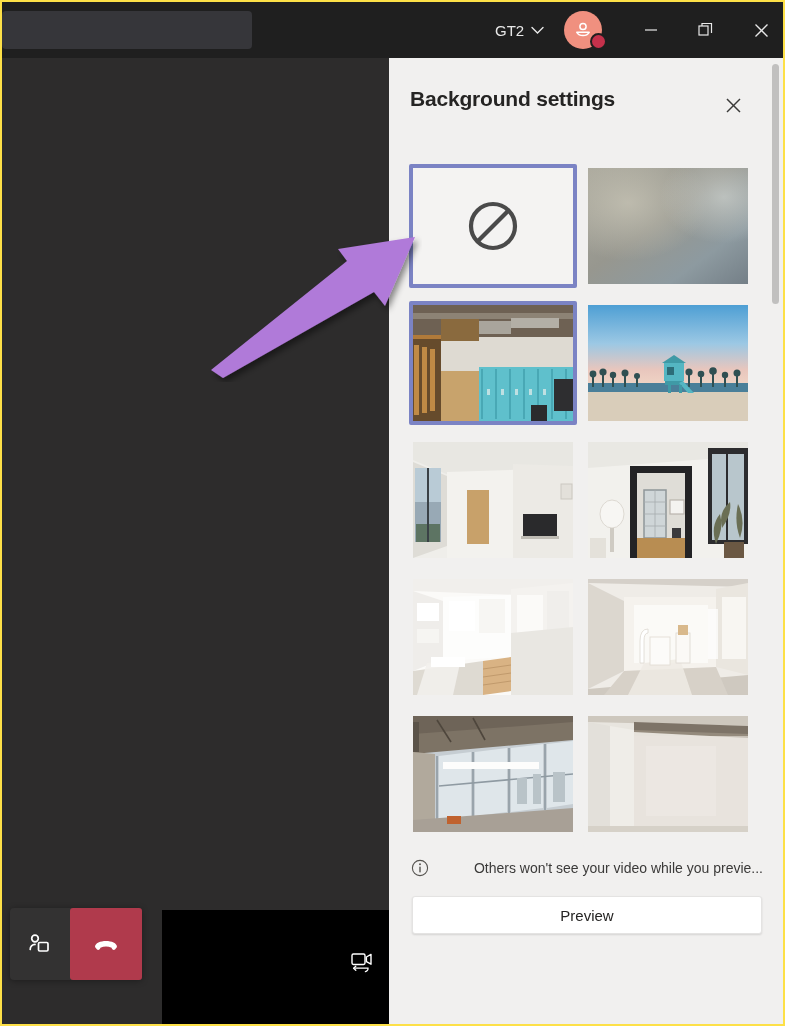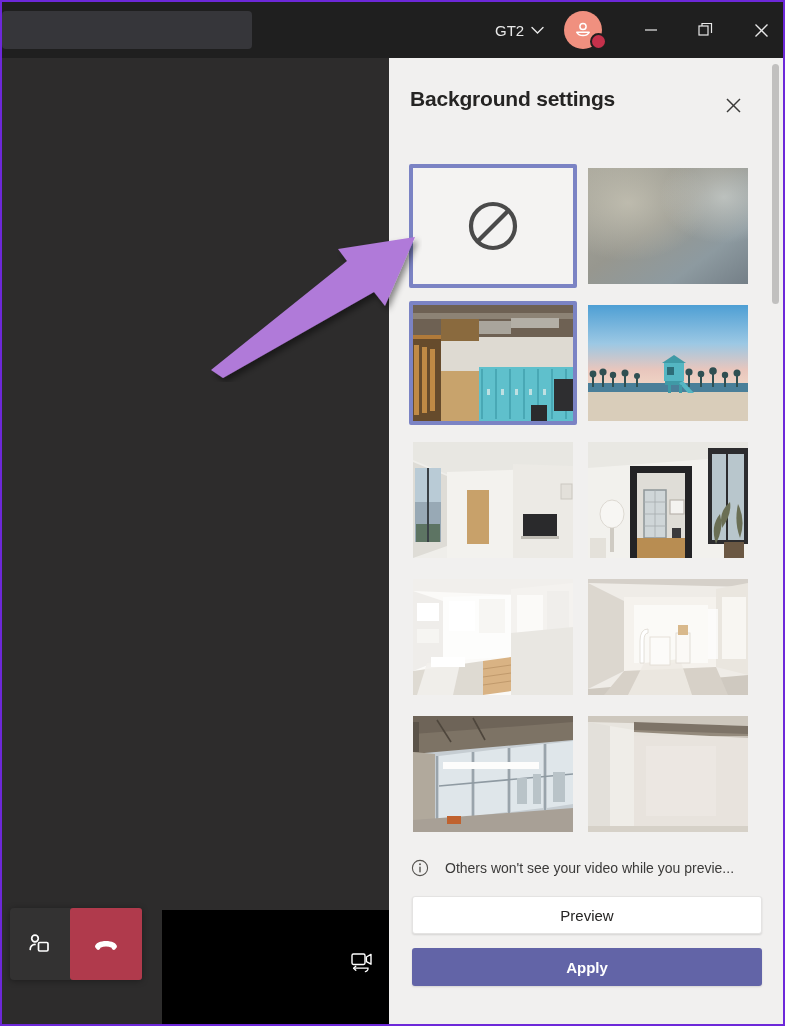--- a/index.html
+++ b/index.html
@@ -3,21 +3,21 @@
 <meta charset="utf-8">
 <style>
   * { margin:0; padding:0; box-sizing:border-box; }
   html,body {
     width:785px; height:1026px;
     font-family:"Liberation Sans", sans-serif;
     background:#1f1f1f; overflow:hidden;
   }
   #app {
     position:relative; width:785px; height:1026px;
-    border:2px solid #6d28d9; background:#fde047;
+    border:2px solid #fde047; background:#fde047;
   }
 
   
   #titlebar {
     position:absolute; left:0; top:0; width:781px; height:56px;
     background:#1f1f1f; display:flex; align-items:center;
   }
   #search-input {
     position:absolute; left:0px; top:9px; width:250px; height:38px;
     background:#36363a; border:none; border-radius:4px;
@@ -125,21 +125,21 @@
     background:#c1c0bf; border-radius:4px; cursor:grab;
   }
 
   
   #footer {
     position:absolute; left:0; bottom:0; width:394px; height:180px;
     background:#f1f0ef;
   }
   #notice {
     position:absolute; left:22px; top:12px; width:352px; height:24px;
-    display:flex; align-items:center; gap:16px;
+    display:flex; align-items:center; gap:6px;justify-content:space-between;
   }
   #notice-text {
     font-size:14px; color:#3b3a39; white-space:nowrap;
     overflow:hidden; text-overflow:ellipsis; max-width:316px;
   }
   .act-btn {
     position:absolute; left:23px; width:350px; height:38px;
     display:flex; align-items:center; justify-content:center;
     font-size:15px; cursor:pointer; border-radius:3px;
     box-shadow:0 1px 2px rgba(0,0,0,.12);
@@ -533,21 +533,20 @@
       <div id="notice">
         <svg width="18" height="18" viewBox="0 0 18 18">
           <circle cx="9" cy="9" r="7.6" fill="none" stroke="#55534f" stroke-width="1.1"></circle>
           <circle cx="9" cy="5.2" r="0.95" fill="#55534f"></circle>
           <rect x="8.3" y="7.4" width="1.4" height="6" rx=".6" fill="#55534f"></rect>
         </svg>
         <span id="notice-text">Others won't see your video while you previe...</span>
       </div>
 
       <div class="act-btn" id="preview-btn">Preview</div>
-      <div class="act-btn" id="apply-btn">Apply</div>
     </div>
   </div>
 
   <svg id="arrow" width="215" height="155" viewBox="0 0 215 155">
     <defs>
       <filter id="ashadow" x="-25%" y="-25%" width="160%" height="160%">
         <feDropShadow dx="3" dy="4" stdDeviation="3" flood-color="#000" flood-opacity=".45"></feDropShadow>
       </filter>
     </defs>
     <path d="M4 143 L140 34 L131 22 L208 10 L178 79 L167 65 L16 151 Z" fill="#b07ad9" filter="url(#ashadow)"></path>

